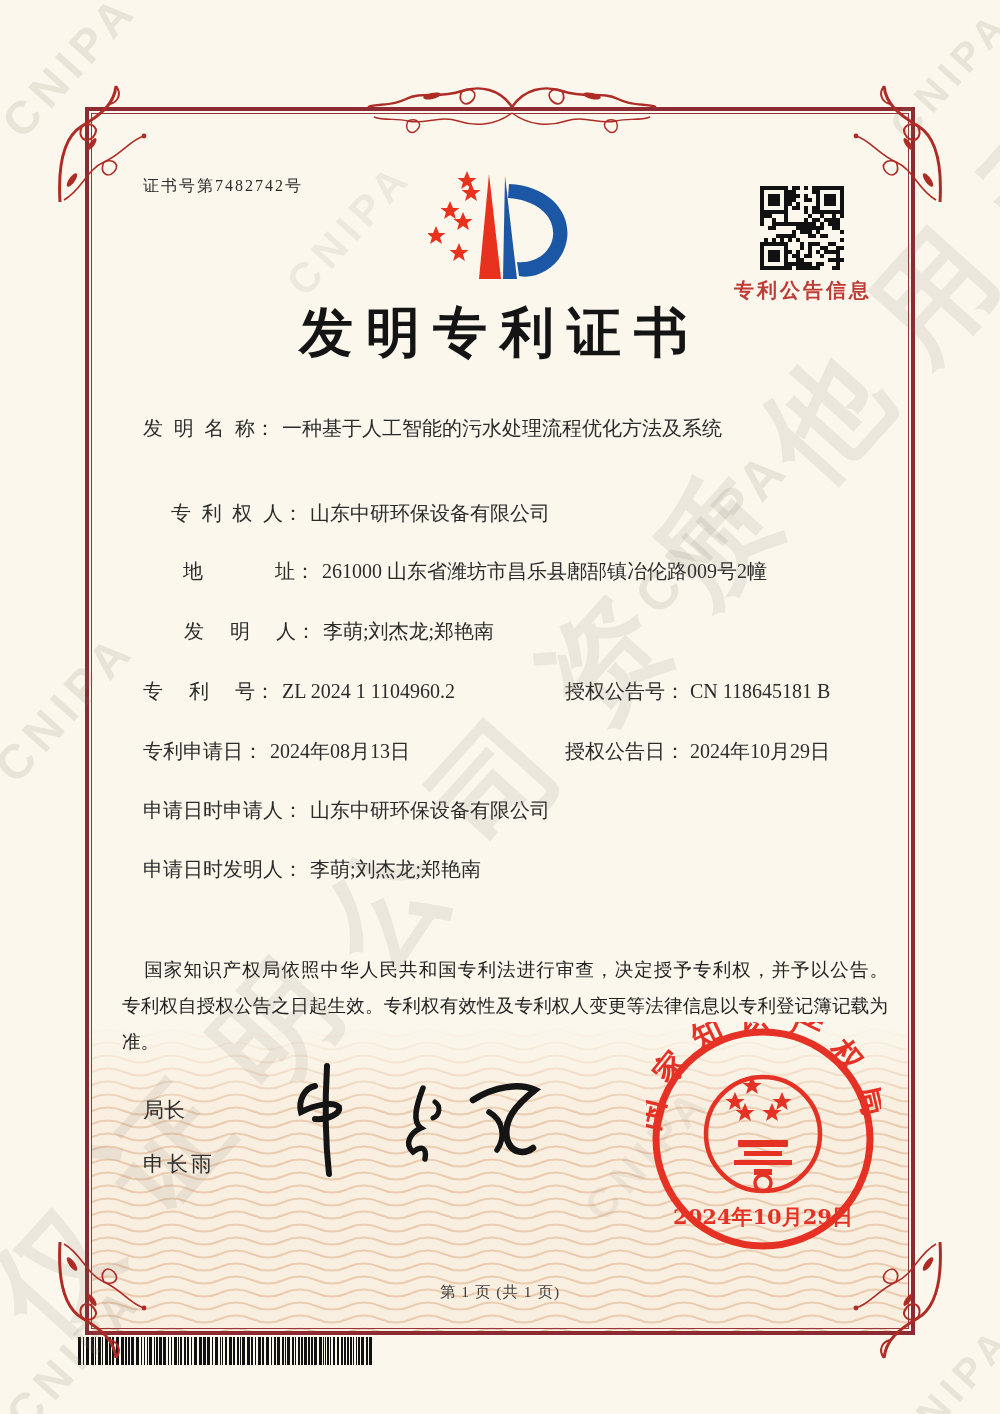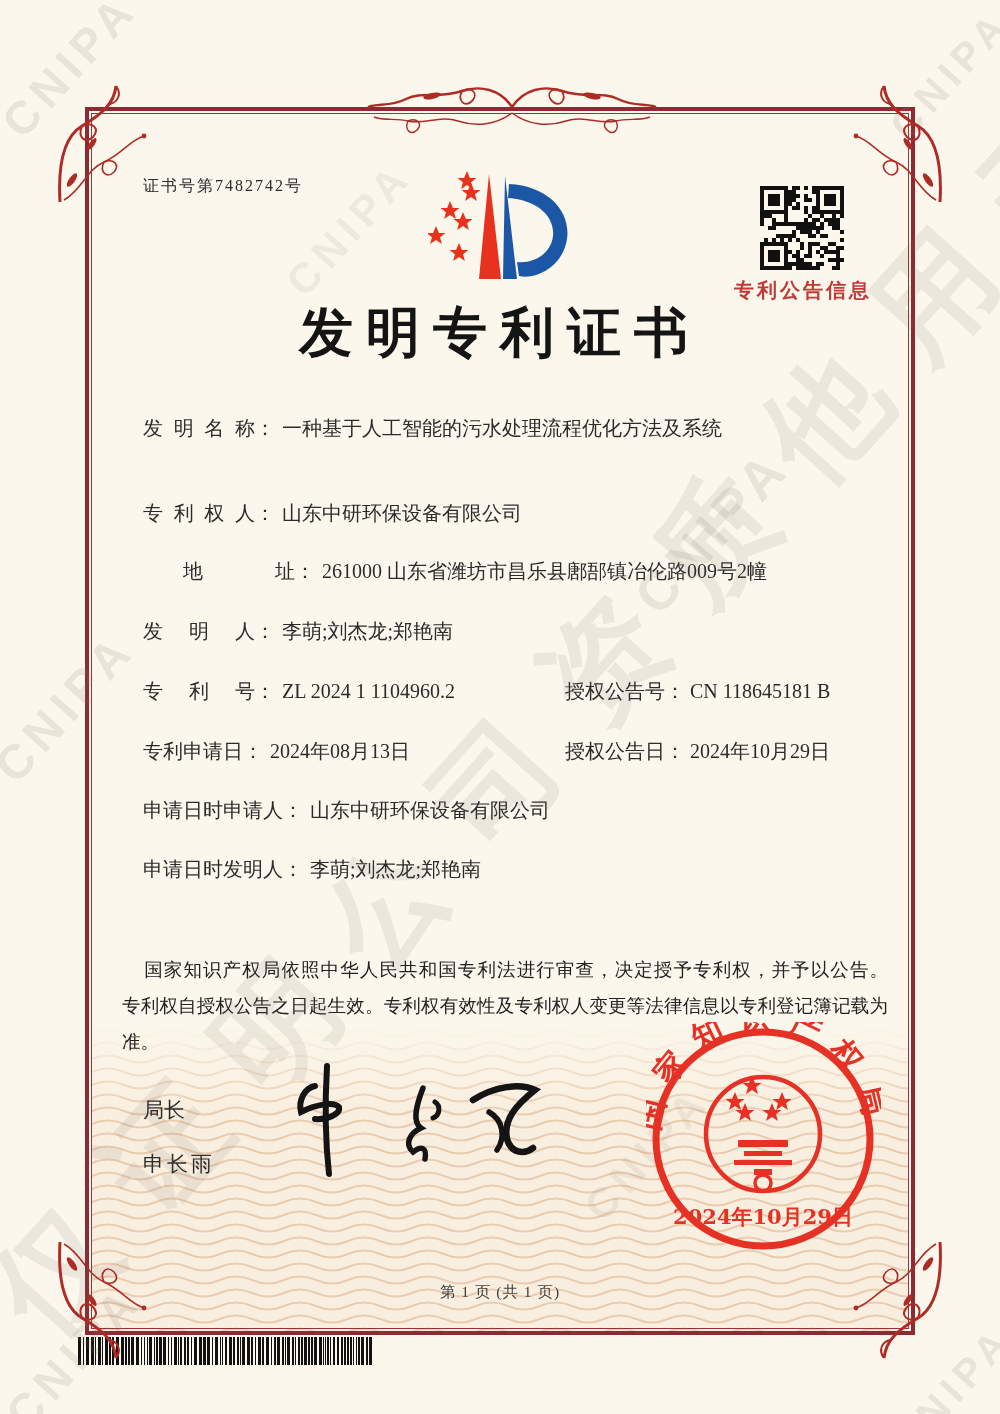--- a/index.html
+++ b/index.html
@@ -32,21 +32,21 @@
   
   .cert-no{position:absolute;left:143px;top:176px;font-size:16px;letter-spacing:2px;z-index:2;}
   .logo{position:absolute;left:428px;top:164px;z-index:2;}
   .qr{position:absolute;left:760px;top:186px;z-index:2;}
   .qr-caption{position:absolute;left:728px;top:277px;width:150px;text-align:center;
     font-size:20px;font-weight:bold;letter-spacing:3px;color:#c03a36;z-index:2;}
   .title{position:absolute;left:0;top:297px;width:100%;text-align:center;
     font-size:54px;font-weight:bold;letter-spacing:13px;color:#141414;z-index:2;}
   
   .row{position:absolute;left:143px;width:730px;font-size:20px;z-index:2;}
-  .r0{top:415px;} .r1{top:500px;} .r2{top:558px;margin-left:40px;} .r3{top:618px;}
+  .r0{top:415px;} .r1{top:500px;margin-left:28px;} .r2{top:558px;margin-left:40px;} .r3{top:618px;margin-left:41px;}
   .r4{top:678px;} .r5{top:738px;} .r6{top:797px;} .r7{top:856px;}
   .lbl{display:inline-block;width:112px;text-align:justify;text-align-last:justify;}
   .val{margin-left:7px;}
   .col2{position:absolute;left:422px;top:0;}
   .col2 .val{margin-left:5px;}
   
   .decl{position:absolute;left:122px;right:112px;top:952px;z-index:2;
     font-size:18.5px;line-height:36px;color:#222;}
   .decl .l1{text-align:justify;text-align-last:justify;text-indent:1.2em;}
   .decl .l2{text-align:justify;}

